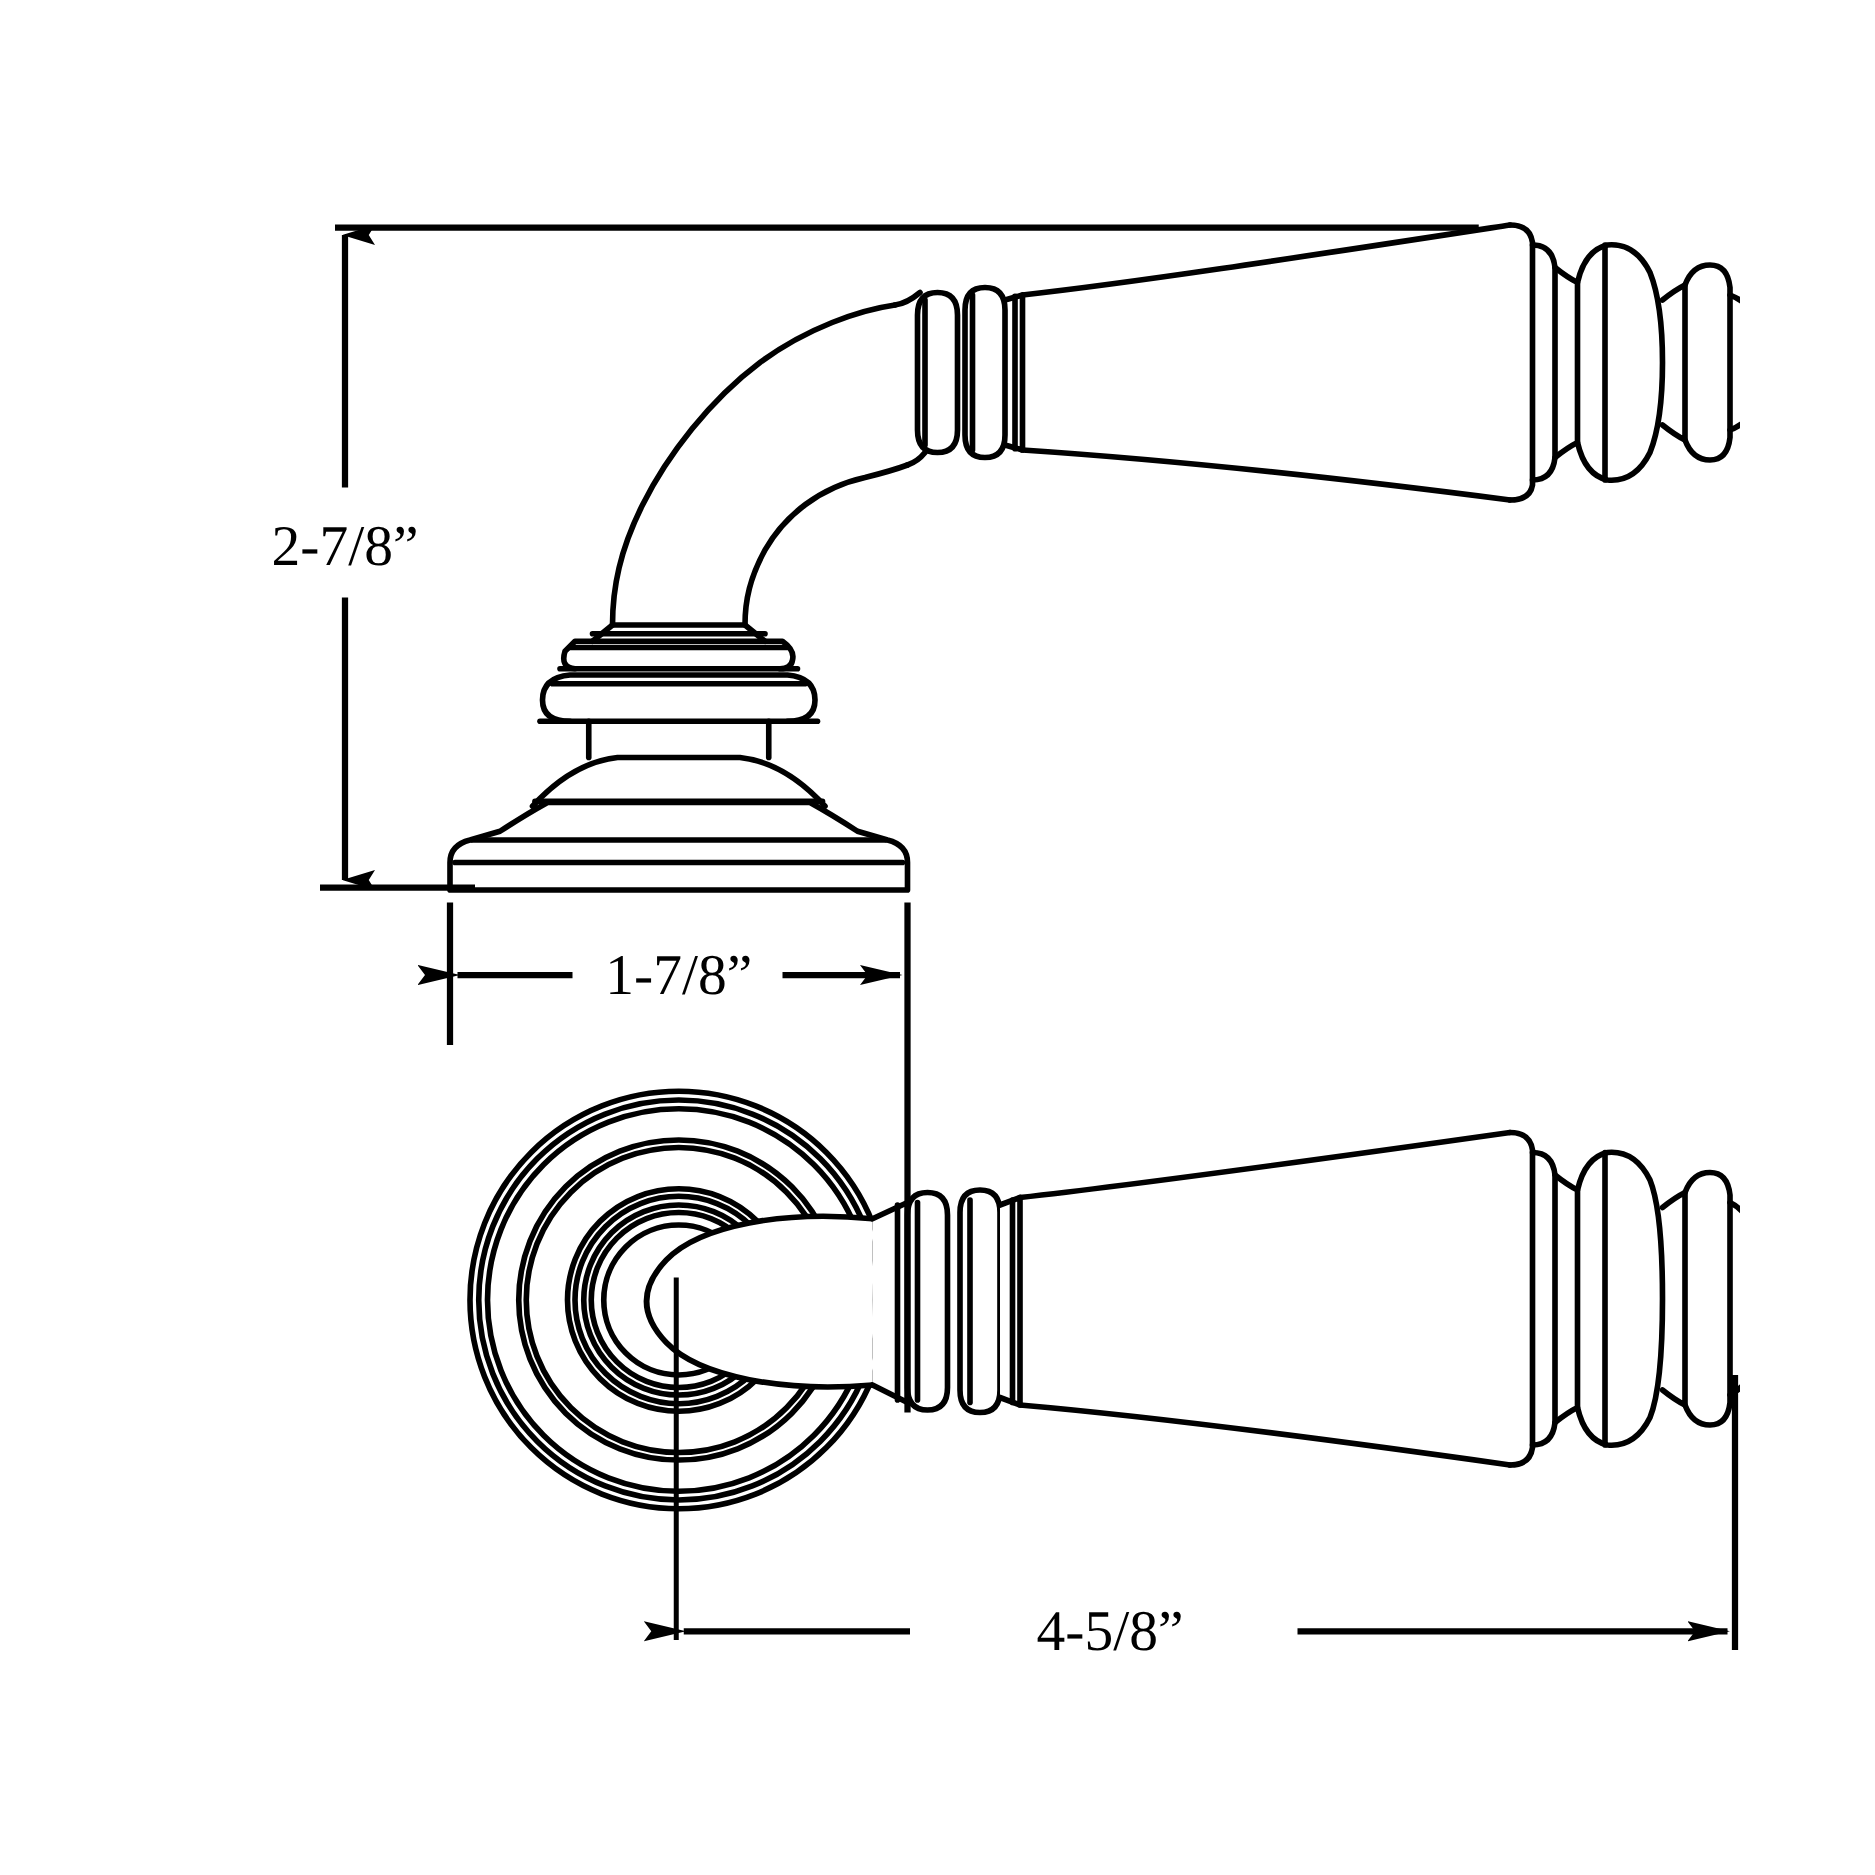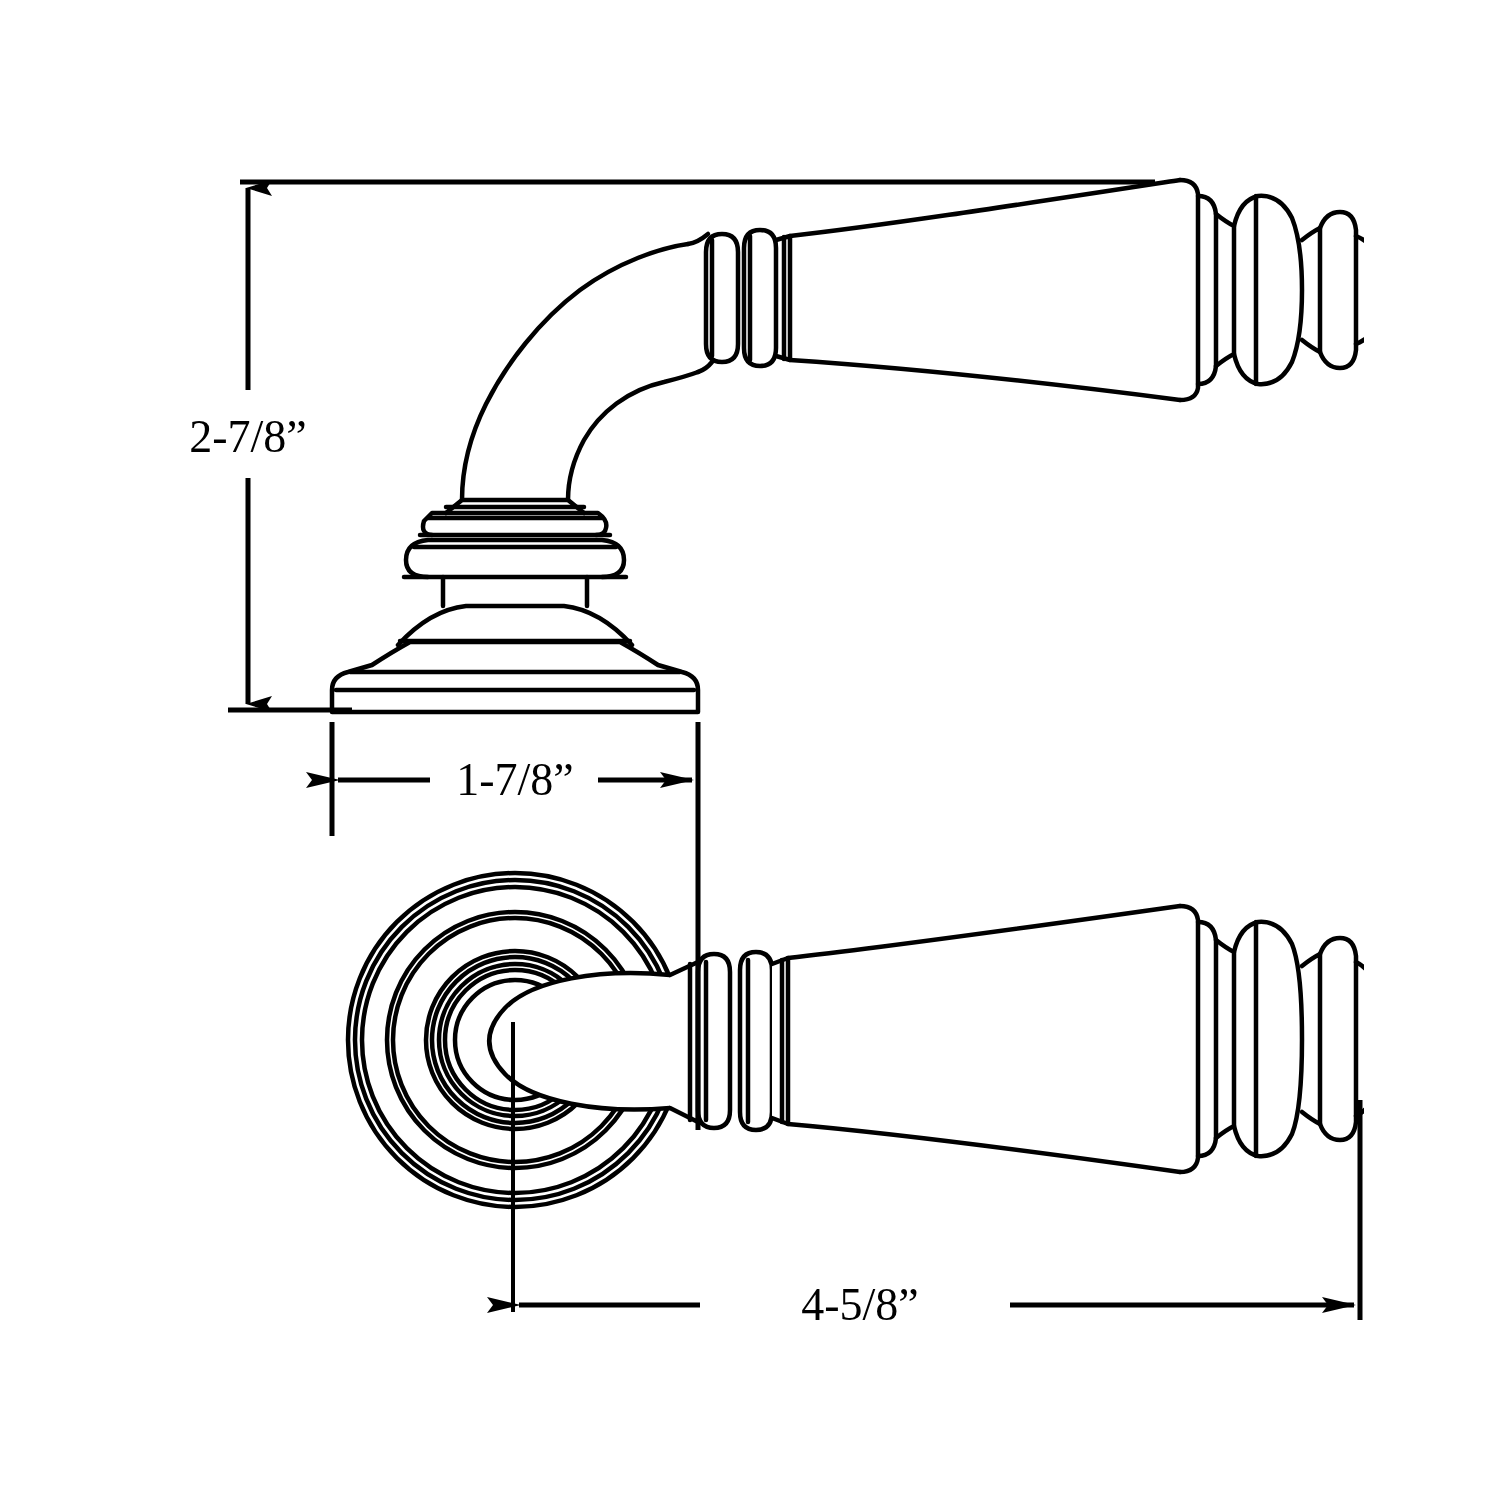--- a/index.html
+++ b/index.html
@@ -10,20 +10,21 @@
   }
   body {
     font-family: "Liberation Serif", "DejaVu Serif", serif;
   }
   #drawing-root {
     position: relative;
     width: 1364px;
     height: 1500px;
     background: #ffffff;
     overflow: hidden;
+    margin-left: 28px;
   }
   #drawing-svg {
     display: block;
     width: 1500px;
     height: 1500px;
   }
   .dim-text {
     font-family: "Liberation Serif", "DejaVu Serif", serif;
     font-size: 46px;
     fill: #000000;

